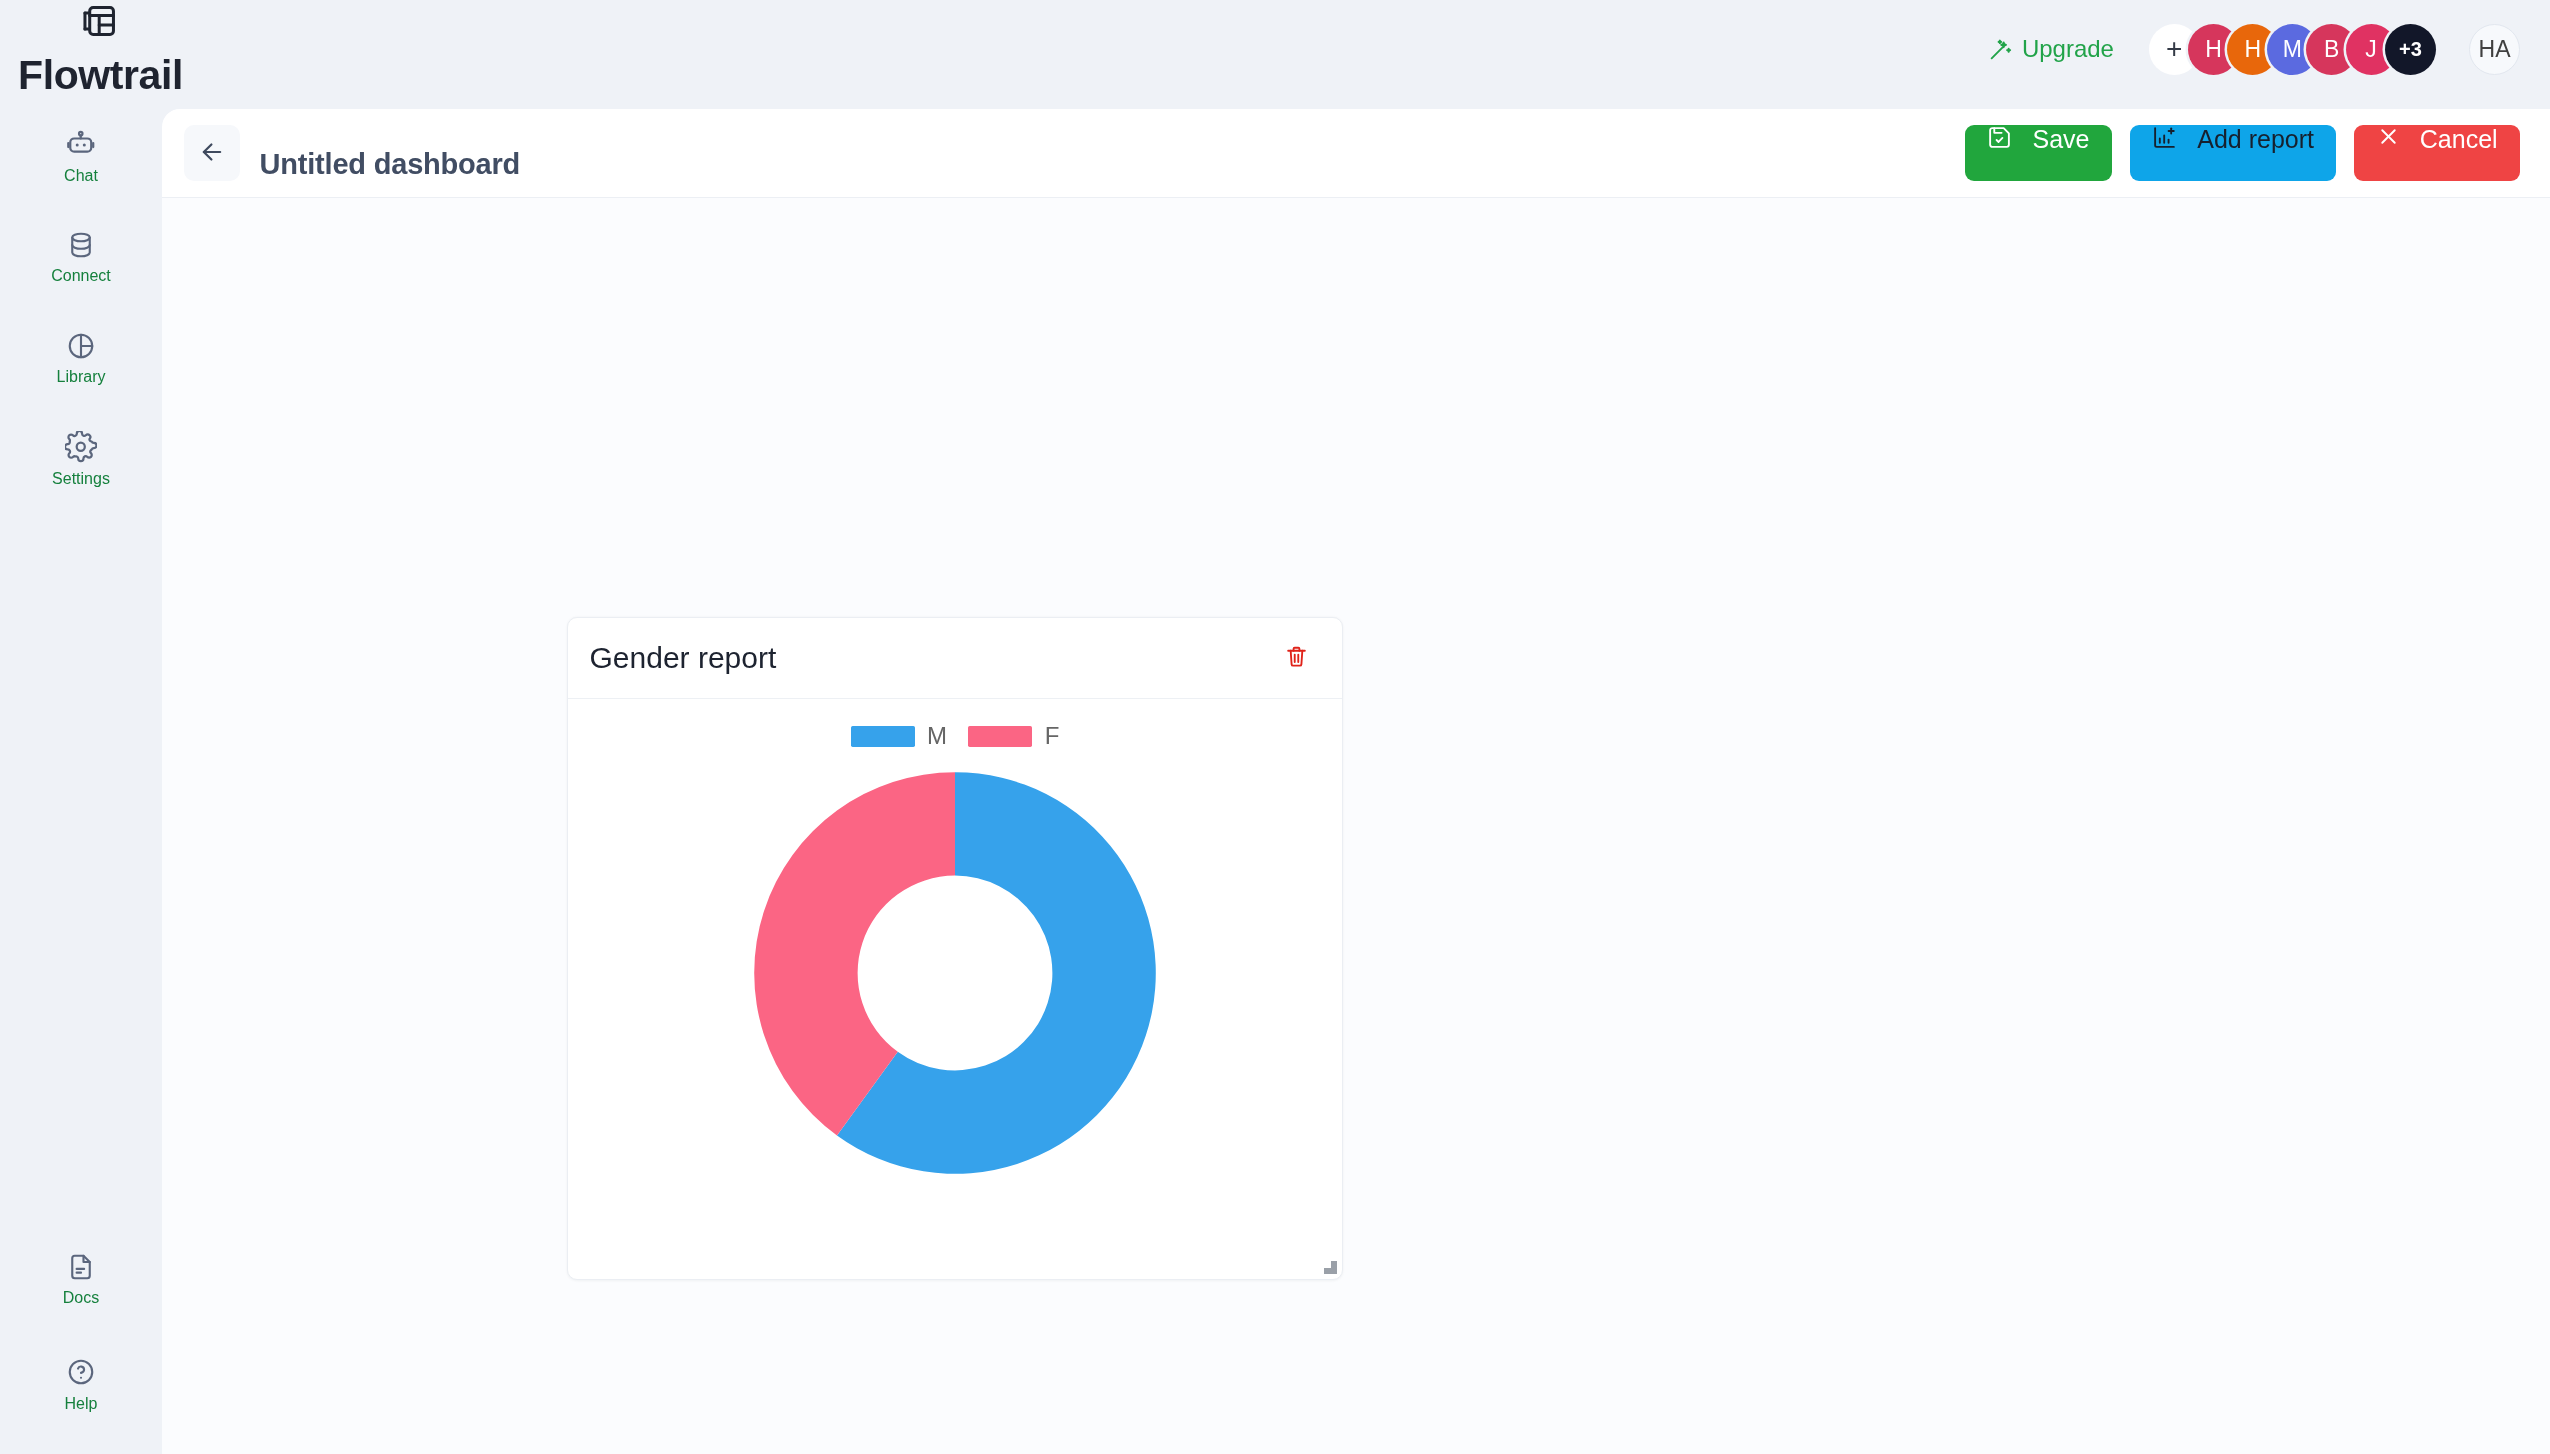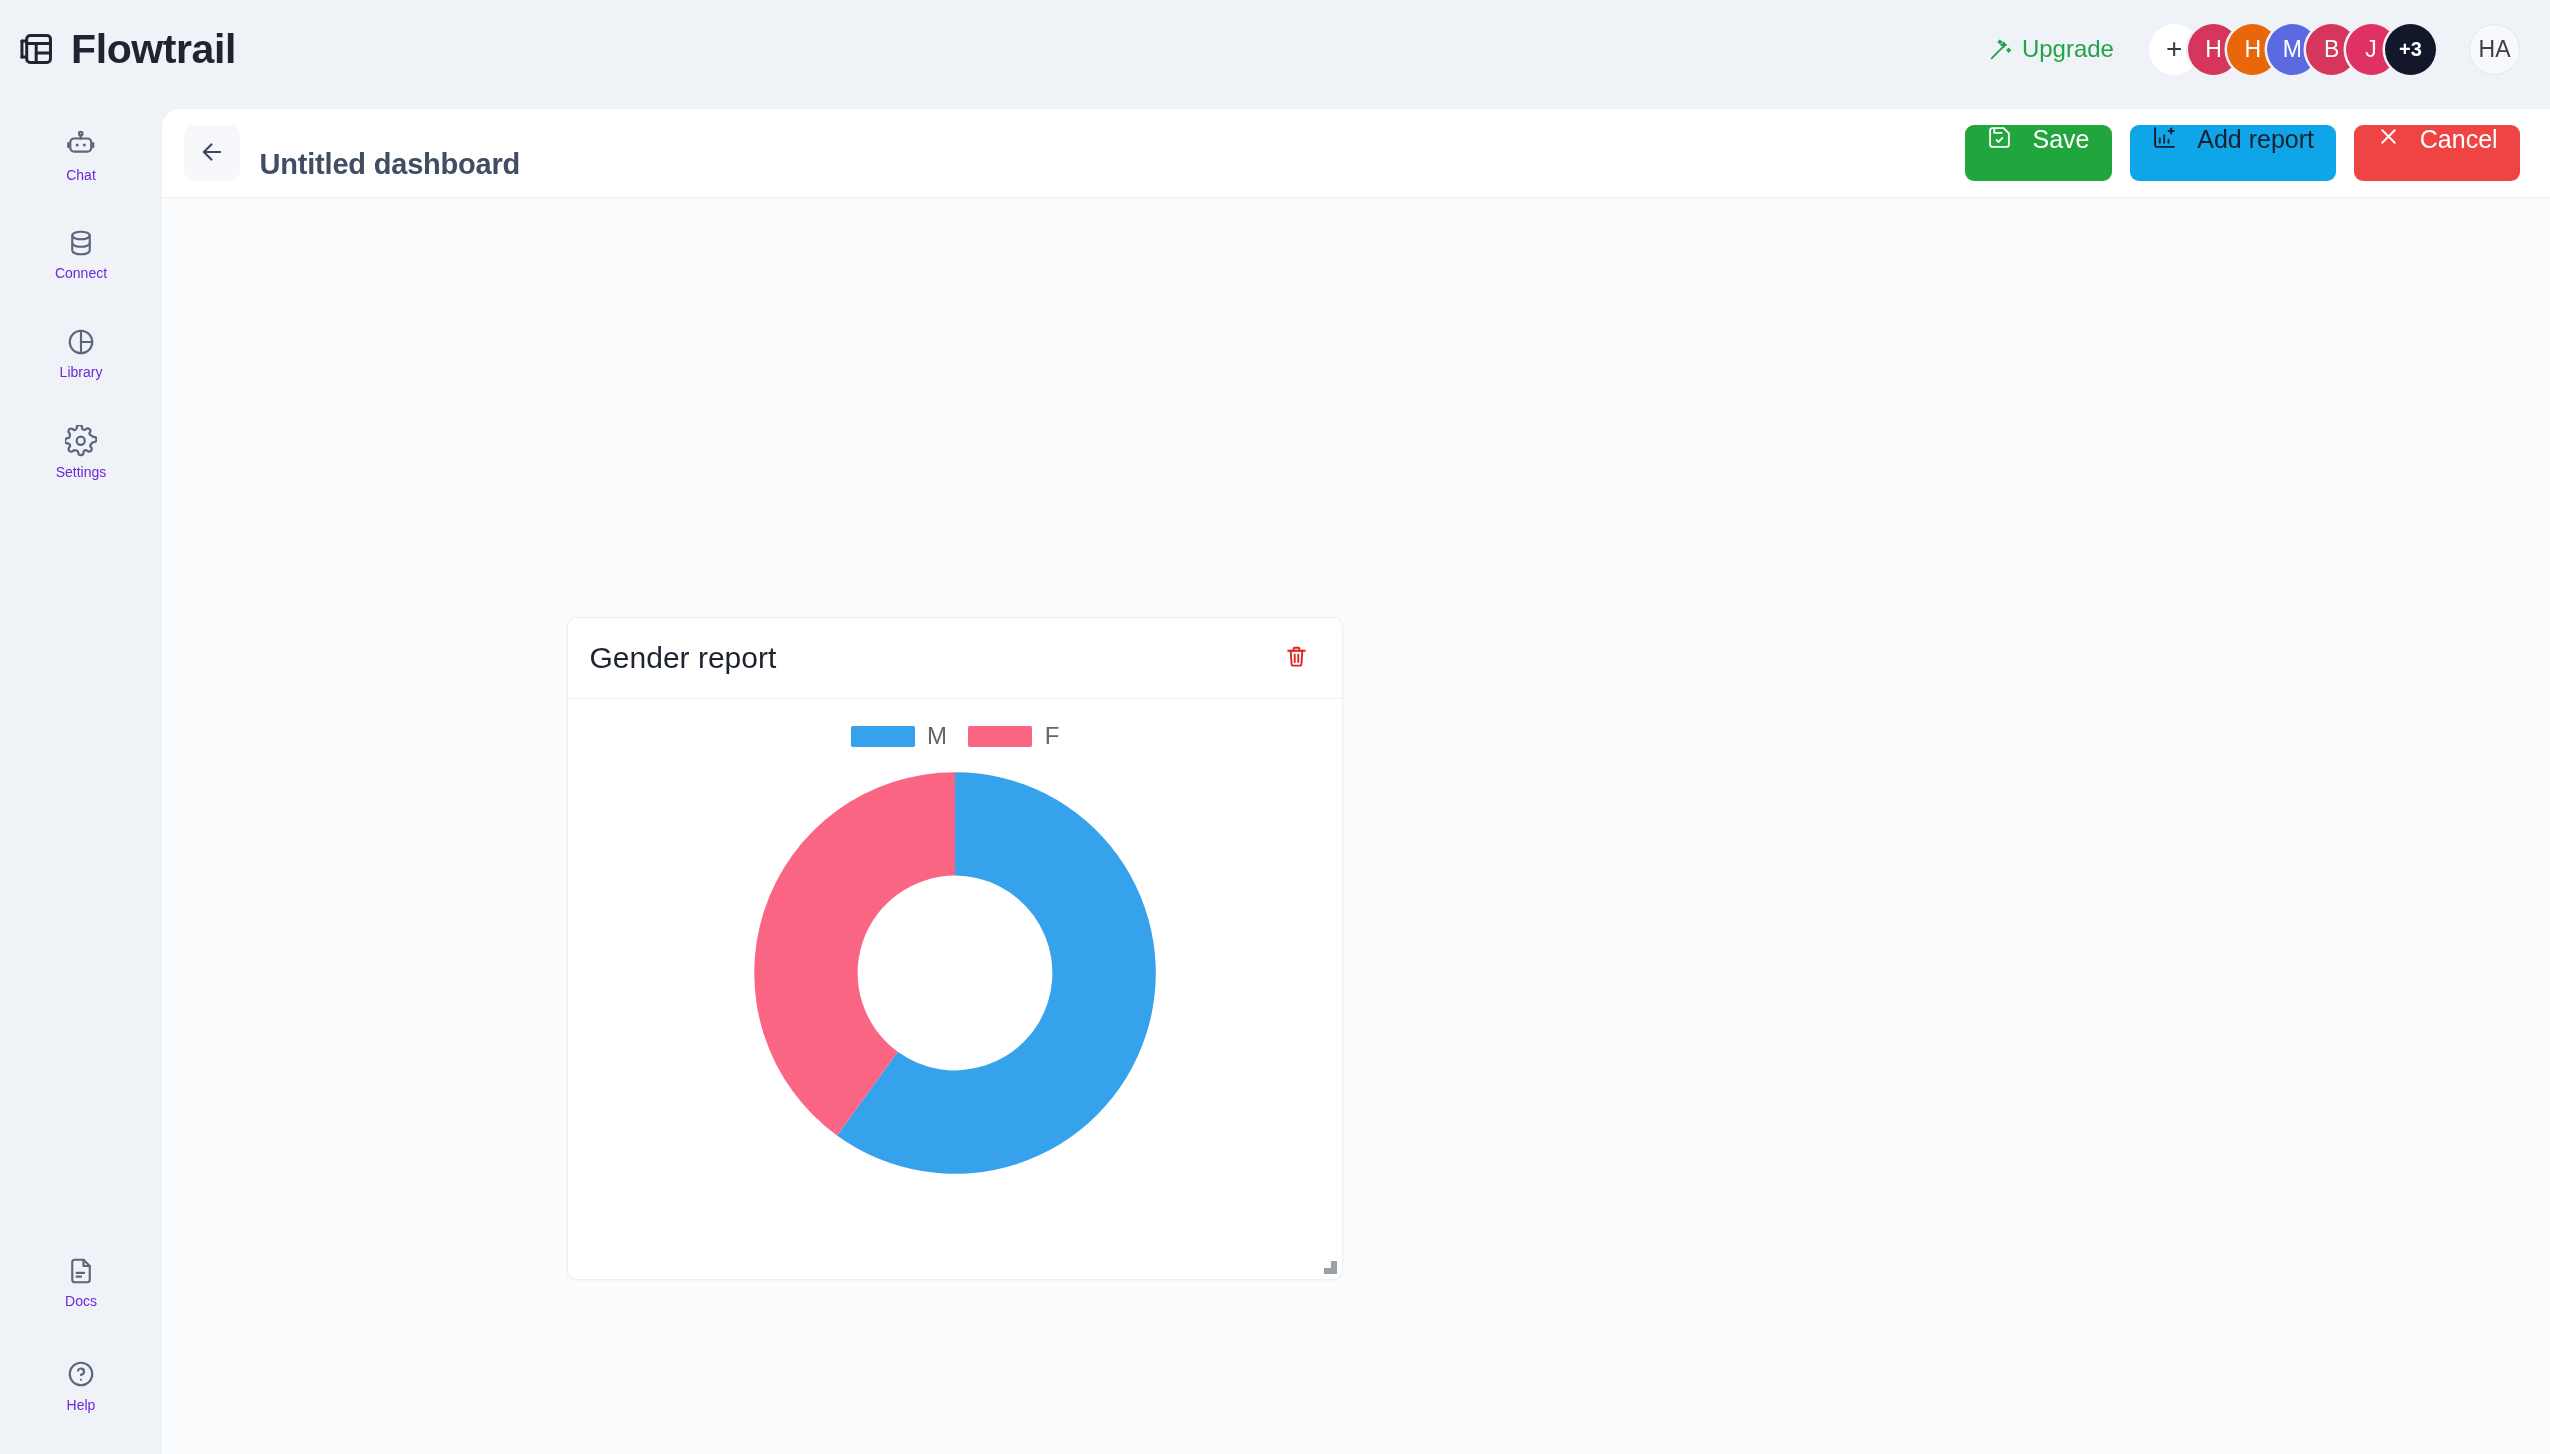--- a/index.html
+++ b/index.html
@@ -28,20 +28,21 @@
     display: flex;
     align-items: center;
     justify-content: space-between;
     padding: 0 30px 0 18px;
   }
 
   .brand {
     display: flex;
     align-items: center;
     gap: 15px;
+    flex-direction: column;
   }
   .brand-logo { width: 38px; height: 38px; display: block; }
   .brand-name {
     font-size: 41px;
     font-weight: 700;
     color: #1f2430;
     letter-spacing: -0.4px;
     line-height: 1;
   }
 
@@ -126,22 +127,22 @@
     gap: 8.3px;
     padding: 15px 0 13.3px;
     cursor: pointer;
     color: #5b667d;
     margin-bottom: 18px;
   }
   .sb-group.bottom .sb-item { margin-bottom: 23px; }
   .sb-group.bottom .sb-item:last-child { margin-bottom: 0; }
   .sb-item svg { display: block; }
   .sb-label {
-    font-size: 14px;
-    color: #6d28d9;
+    font-size: 16px;
+    color: #15803d;
     line-height: 1;
   }
 
   
   .panel {
     position: absolute;
     top: 109px;
     left: 162px;
     width: 2388px;
     height: 1346px;

